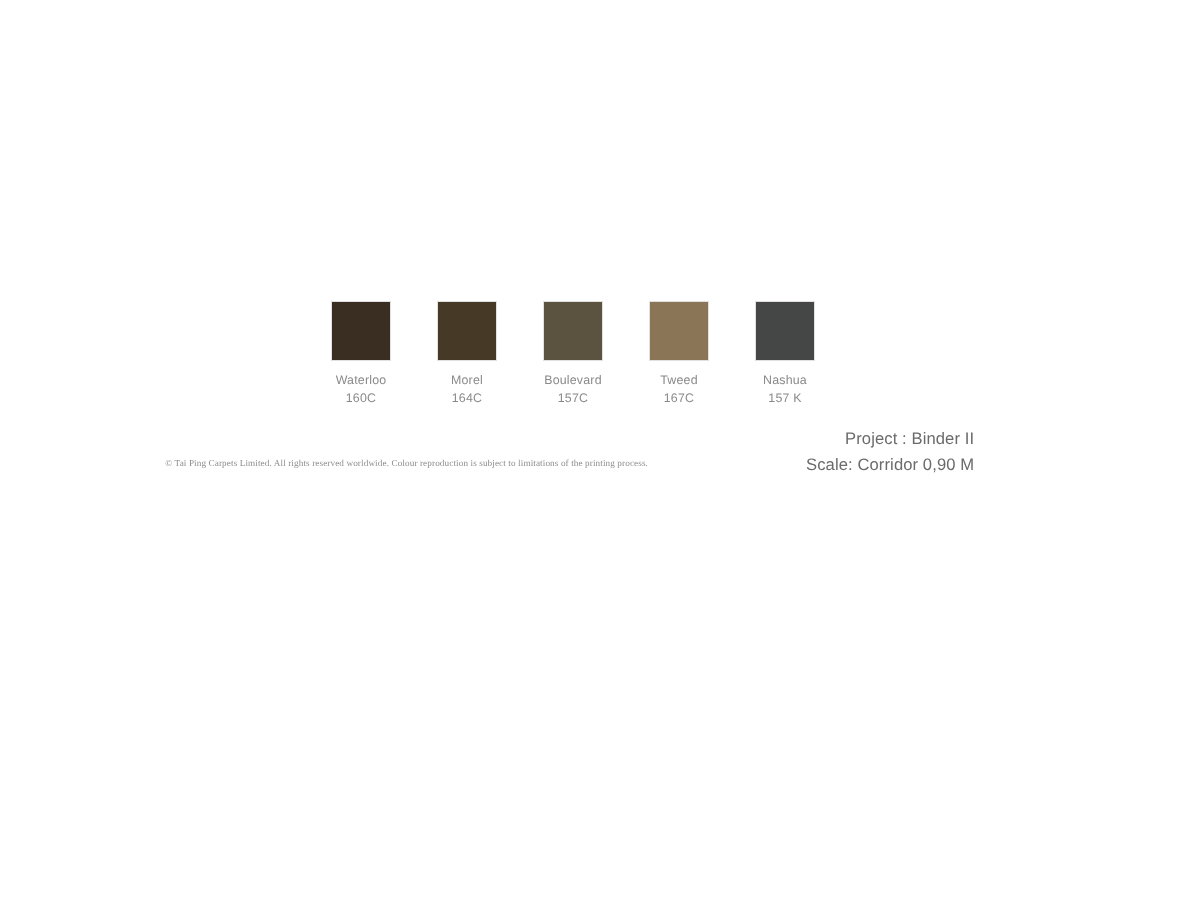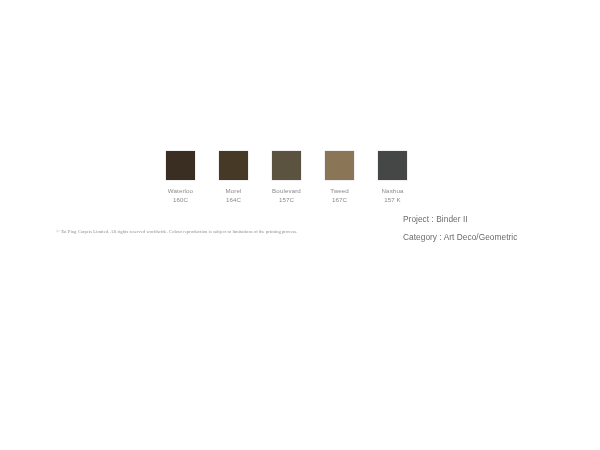--- a/index.html
+++ b/index.html
@@ -12,20 +12,21 @@
     background: #ffffff;
     font-family: "Liberation Sans", sans-serif;
     color: #6f6f6f;
     overflow: hidden;
   }
   .page {
     position: relative;
     width: 600px;
     height: 450px;
     background: #ffffff;
+    text-align: right;
   }
 
   
   .swatch-strip {
     position: absolute;
     left: 166px;
     top: 151px;
     display: flex;
     align-items: flex-start;
     gap: 24px;
@@ -121,16 +122,16 @@
       <div class="swatch-name">Nashua</div>
       <div class="swatch-code">157 K</div>
     </div>
 
   </div>
 
   <div class="copyright">© Tai Ping Carpets Limited. All rights reserved worldwide. Colour reproduction is subject to limitations of the printing process.</div>
 
   <div class="project-info">
     <span class="info-line">Project :  Binder II</span>
-    <span class="info-line spaced">Category : Art Deco/Geometric</span>
+    <span class="info-line">Scale:   Corridor 0,90 M</span>
   </div>
 
 </div>
 
 </body></html>

